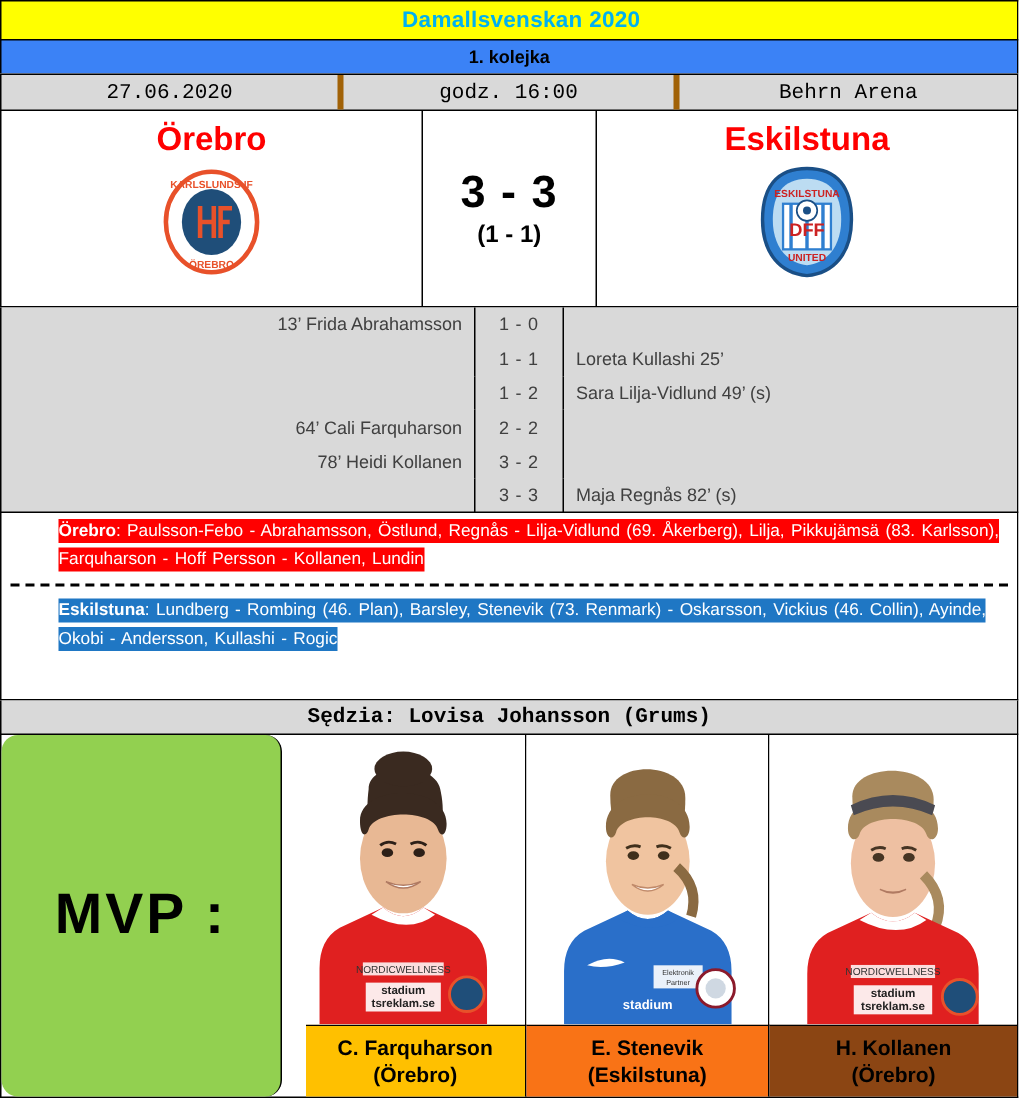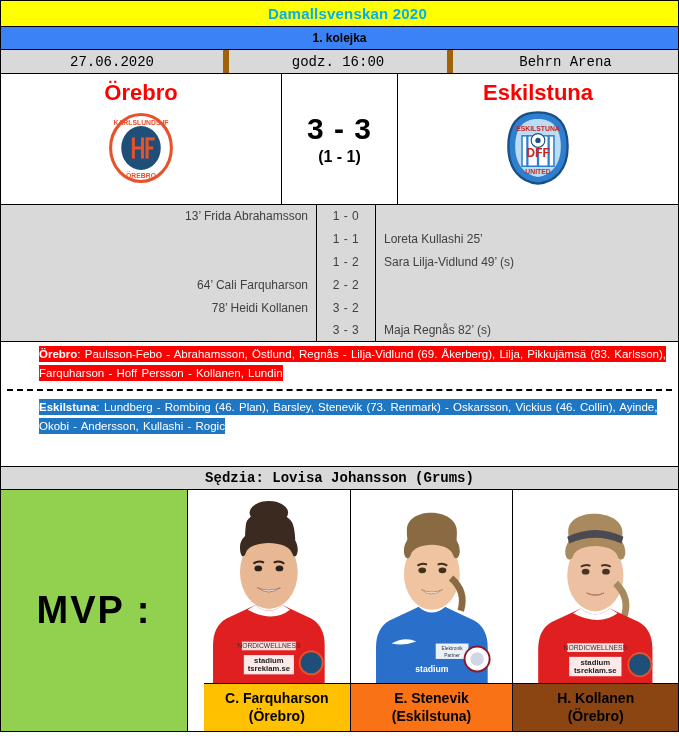--- a/index.html
+++ b/index.html
@@ -44,21 +44,21 @@
   .meta {
     height: 25px;
     background: #d9d9d9;
     border: 1px solid #000;
     display: flex; align-items: stretch;
     font-family: "Liberation Mono", monospace;
   }
   .meta-cell {
     display: flex; align-items: center; justify-content: center;
     font-size: 14px; color: #000;
-    border-right: 6px solid #a16207;
+    border-right: 4px solid #a16207;
   }
   .meta-cell:last-child { border-right: none; }
   .meta-date  { width: 228px; }
   .meta-time  { width: 224px; }
   .meta-venue { flex: 1; }
 
   
   .teams {
     height: 131px;
     border-left: 1px solid #000;
@@ -169,20 +169,21 @@
     border-right: 1px solid #000;
     border-bottom: 1px solid #000;
     display: flex; align-items: stretch;
     background: #fff;
   }
   .mvp-label {
     width: 193px;
     background: #92d050;
     display: flex; align-items: center; justify-content: center;
     border-right: 1px solid #000;
+    border-radius: 11px;
   }
   .mvp-label-text {
     font-size: 38px; font-weight: bold; color: #000;
     letter-spacing: 2px;
   }
   .mvp-card {
     width: 168px;
     border-right: 1px solid #000;
     display: flex; flex-direction: column;
   }

